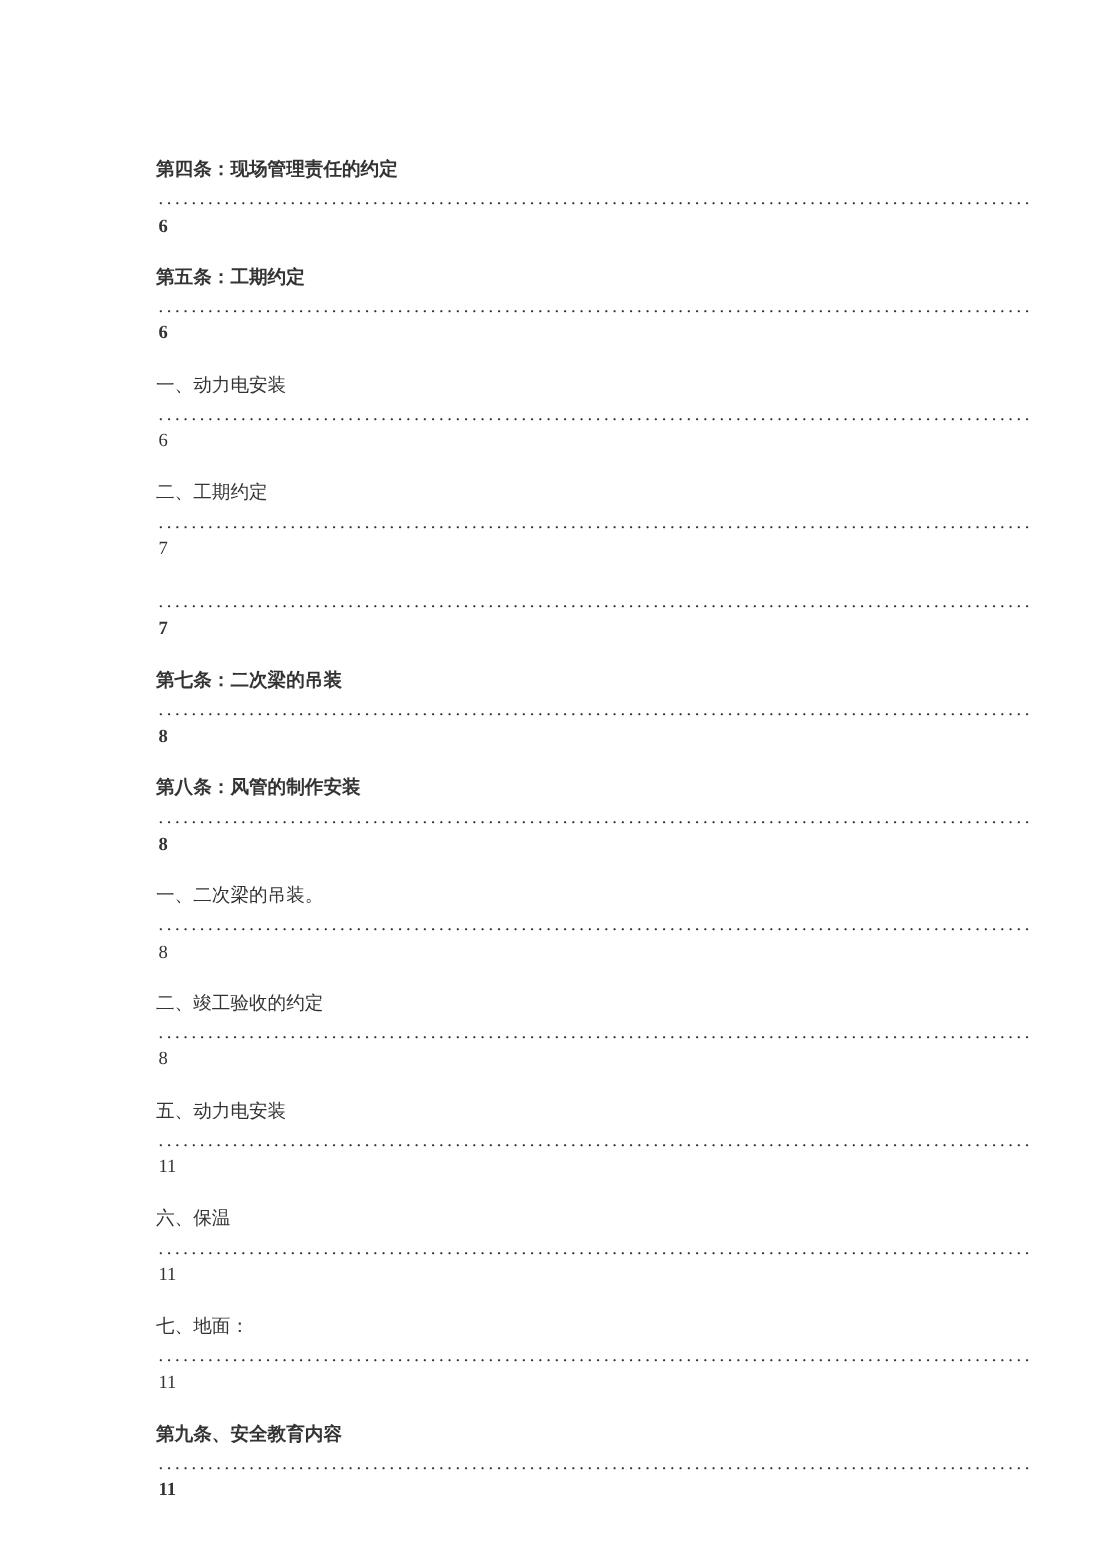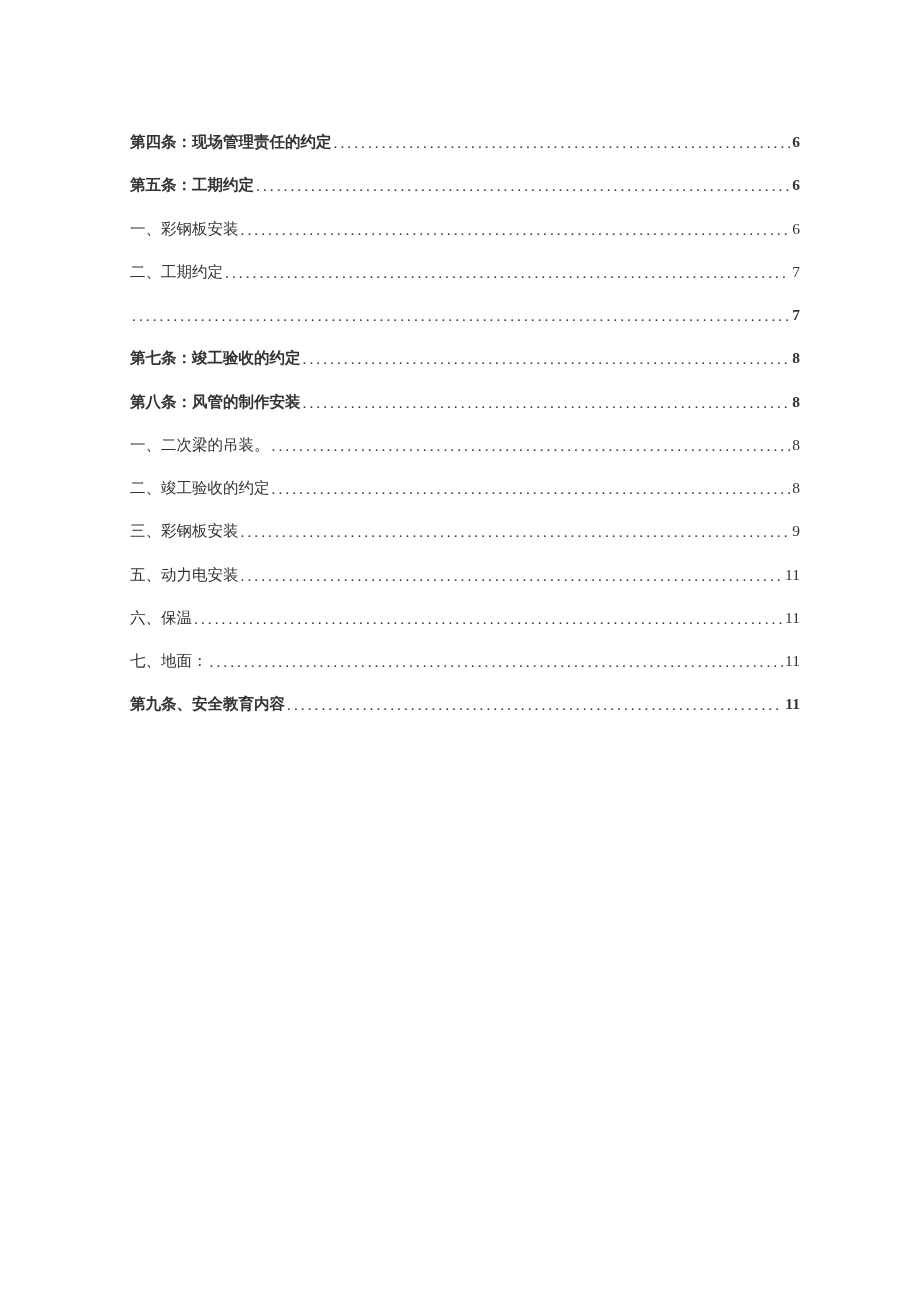--- a/index.html
+++ b/index.html
@@ -17,20 +17,21 @@
     }
     .toc-container {
       width: 100%;
     }
     .toc-row {
       display: flex;
       align-items: baseline;
       margin-bottom: 20px;
       font-size: 15.5px;
       line-height: 1.5;
+      flex-direction: column;
     }
     .toc-title {
       white-space: nowrap;
       flex-shrink: 0;
     }
     .toc-dots {
       flex: 1;
       overflow: hidden;
       white-space: nowrap;
       letter-spacing: 3px;
@@ -59,57 +60,52 @@
     <span class="toc-title bold">第四条：现场管理责任的约定</span>
     <span class="toc-dots"></span>
     <span class="toc-page bold">6</span>
   </div>
   <div class="toc-row">
     <span class="toc-title bold">第五条：工期约定</span>
     <span class="toc-dots"></span>
     <span class="toc-page bold">6</span>
   </div>
   <div class="toc-row">
-    <span class="toc-title">一、彩钢板安装</span>
+    <span class="toc-title">一、动力电安装</span>
     <span class="toc-dots"></span>
     <span class="toc-page">6</span>
   </div>
   <div class="toc-row">
     <span class="toc-title">二、工期约定</span>
     <span class="toc-dots"></span>
     <span class="toc-page">7</span>
   </div>
   <div class="toc-row">
     <span class="toc-dots"></span>
     <span class="toc-page bold">7</span>
   </div>
   <div class="toc-row">
-    <span class="toc-title bold">第七条：竣工验收的约定</span>
+    <span class="toc-title bold">第七条：二次梁的吊装</span>
     <span class="toc-dots"></span>
     <span class="toc-page bold">8</span>
   </div>
   <div class="toc-row">
     <span class="toc-title bold">第八条：风管的制作安装</span>
     <span class="toc-dots"></span>
     <span class="toc-page bold">8</span>
   </div>
   <div class="toc-row">
     <span class="toc-title">一、二次梁的吊装。</span>
     <span class="toc-dots"></span>
     <span class="toc-page">8</span>
   </div>
   <div class="toc-row">
     <span class="toc-title">二、竣工验收的约定</span>
     <span class="toc-dots"></span>
     <span class="toc-page">8</span>
-  </div>
-  <div class="toc-row">
-    <span class="toc-title">三、彩钢板安装</span>
-    <span class="toc-dots"></span>
-    <span class="toc-page">9</span>
   </div>
   <div class="toc-row">
     <span class="toc-title">五、动力电安装</span>
     <span class="toc-dots"></span>
     <span class="toc-page">11</span>
   </div>
   <div class="toc-row">
     <span class="toc-title">六、保温</span>
     <span class="toc-dots"></span>
     <span class="toc-page">11</span>

